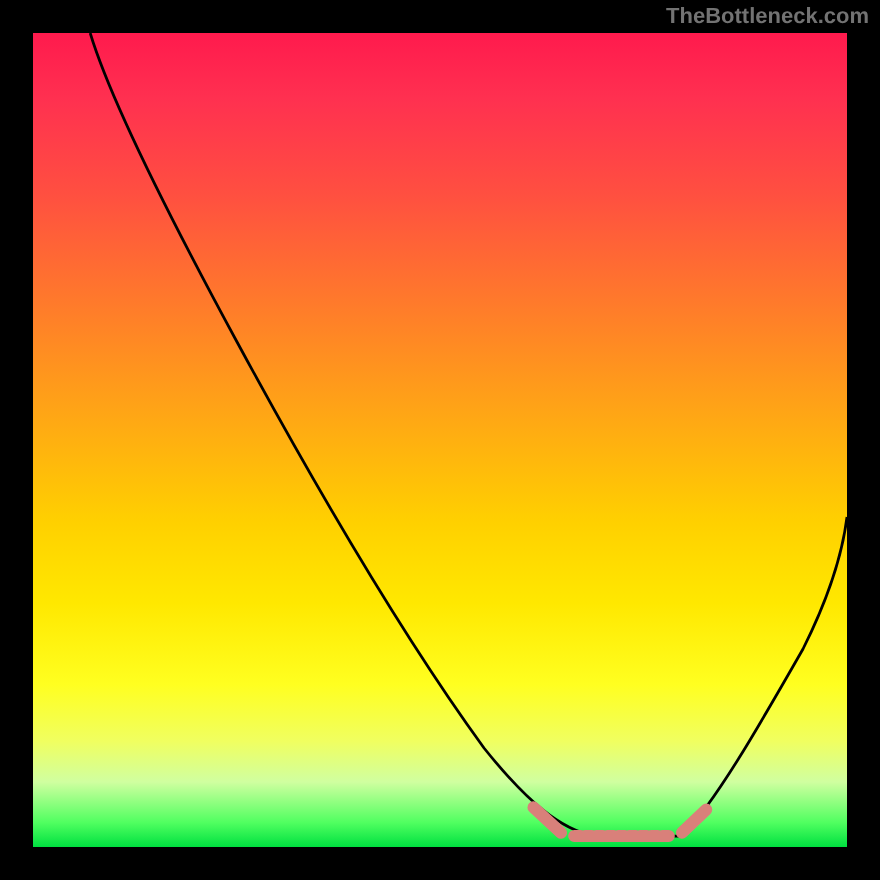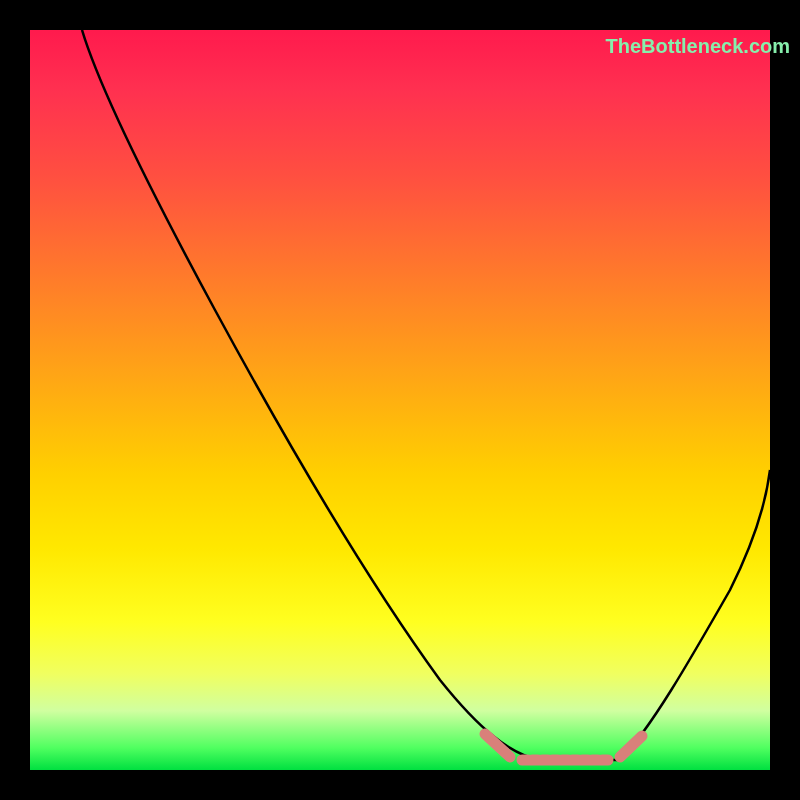--- a/index.html
+++ b/index.html
@@ -7,25 +7,24 @@
     width: 800px;
     height: 800px;
     background: #000;
     position: relative;
     font-family: Arial, sans-serif;
   }
   .watermark {
     position: absolute;
     top: 4px;
     right: 10px;
-    color: #86efac;
+    color: #737373;
     font-size: 20px;
     font-weight: bold;
     z-index: 10;
-    margin-top: 31px;
   }
   .plot-area {
     position: absolute;
     left: 30px;
     top: 30px;
     width: 740px;
     height: 740px;
     background: linear-gradient(to bottom,
       #ff1a4d 0%,
       #ff3050 8%,

